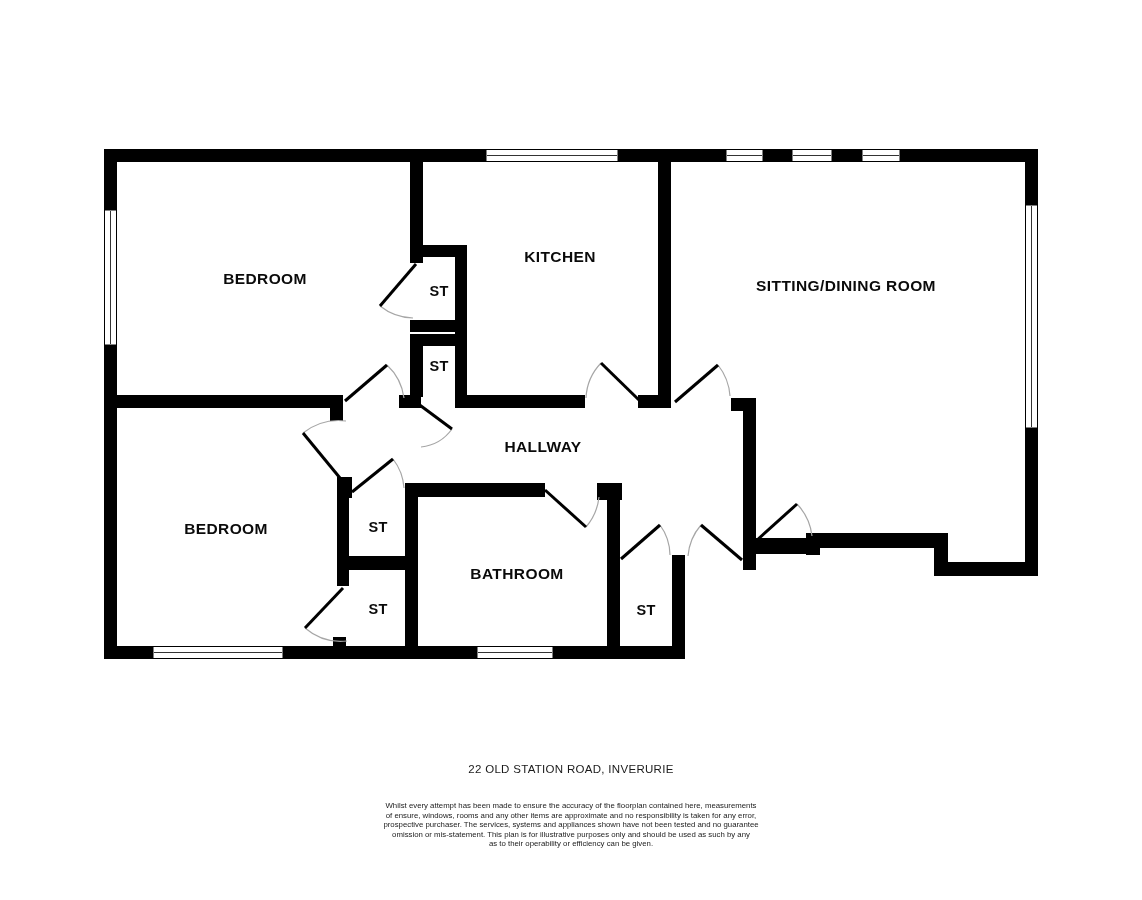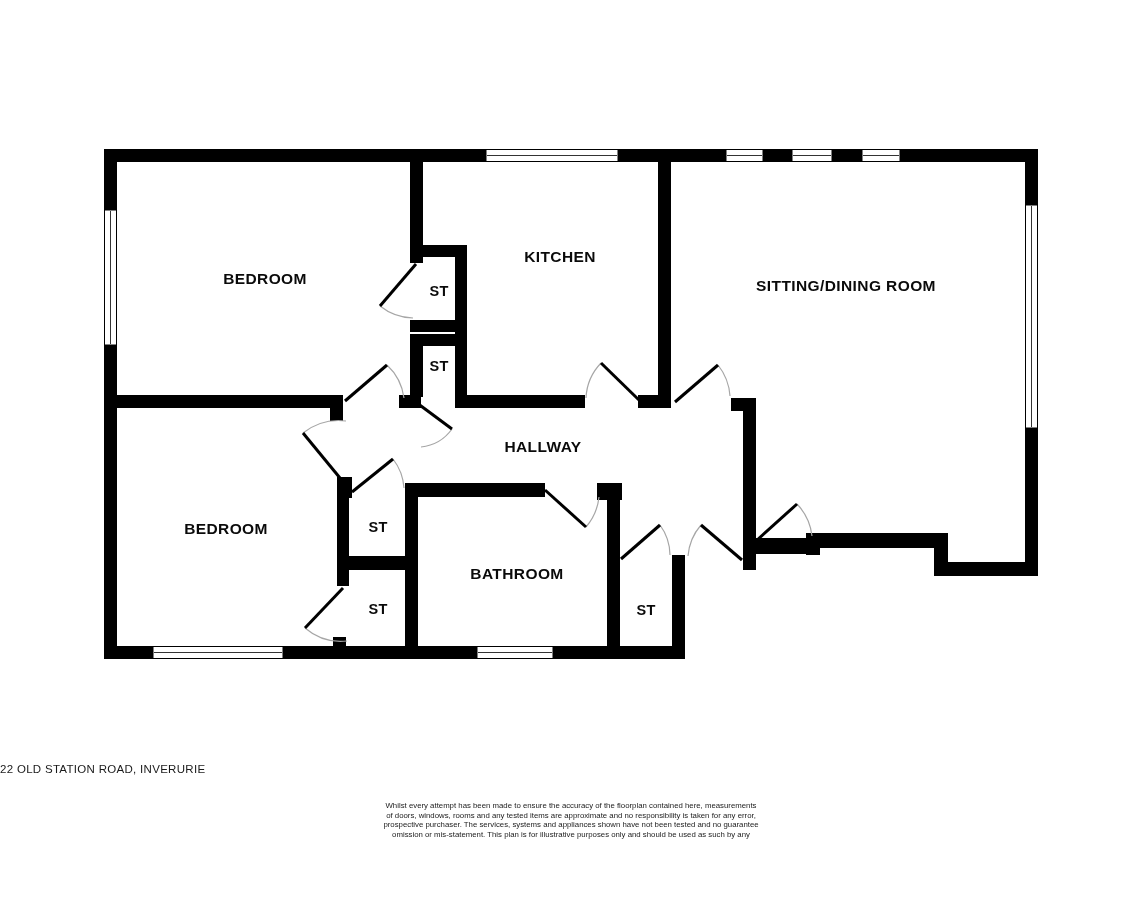--- a/index.html
+++ b/index.html
@@ -24,20 +24,21 @@
     font-size:14.5px;
     letter-spacing:0.3px;
     fill:#0a0a0a;
   }
   .door-leaf{stroke:#000000;stroke-width:3;fill:none;stroke-linecap:butt;}
   .door-arc{stroke:#a6a6a6;stroke-width:1.2;fill:none;}
   .win{fill:#ffffff;stroke:#000000;stroke-width:1;}
   .win-mid{stroke:#000000;stroke-width:0.8;}
   .footer-address{
     position:absolute;left:0;top:763px;width:1142px;
+    text-align:center;
     font-size:11.5px;letter-spacing:0.3px;color:#1a1a1a;
   }
   .footer-disclaimer{
     position:absolute;left:0;top:801px;width:1142px;
     text-align:center;
     font-size:7.8px;line-height:9.5px;color:#222222;
   }
 </style>
 </head>
 <body>
@@ -166,18 +167,19 @@
       <text class="st-label" x="378" y="532">ST</text>
       <text class="st-label" x="378" y="614">ST</text>
       <text class="st-label" x="646" y="615">ST</text>
     </g>
   </svg>
 
   <div class="footer-address">22 OLD STATION ROAD, INVERURIE</div>
 
   <div class="footer-disclaimer">
     <div>Whilst every attempt has been made to ensure the accuracy of the floorplan contained here, measurements</div>
-    <div>of doors, windows, rooms and any tested items are approximate and no responsibility is taken for any error,</div>
+    <div>of ensure, windows, rooms and any other items are approximate and no responsibility is taken for any error,</div>
     <div>prospective purchaser. The services, systems and appliances shown have not been tested and no guarantee</div>
     <div>omission or mis-statement. This plan is for illustrative purposes only and should be used as such by any</div>
+    <div>as to their operability or efficiency can be given.</div>
   </div>
 
 </div>
 
 </body></html>

